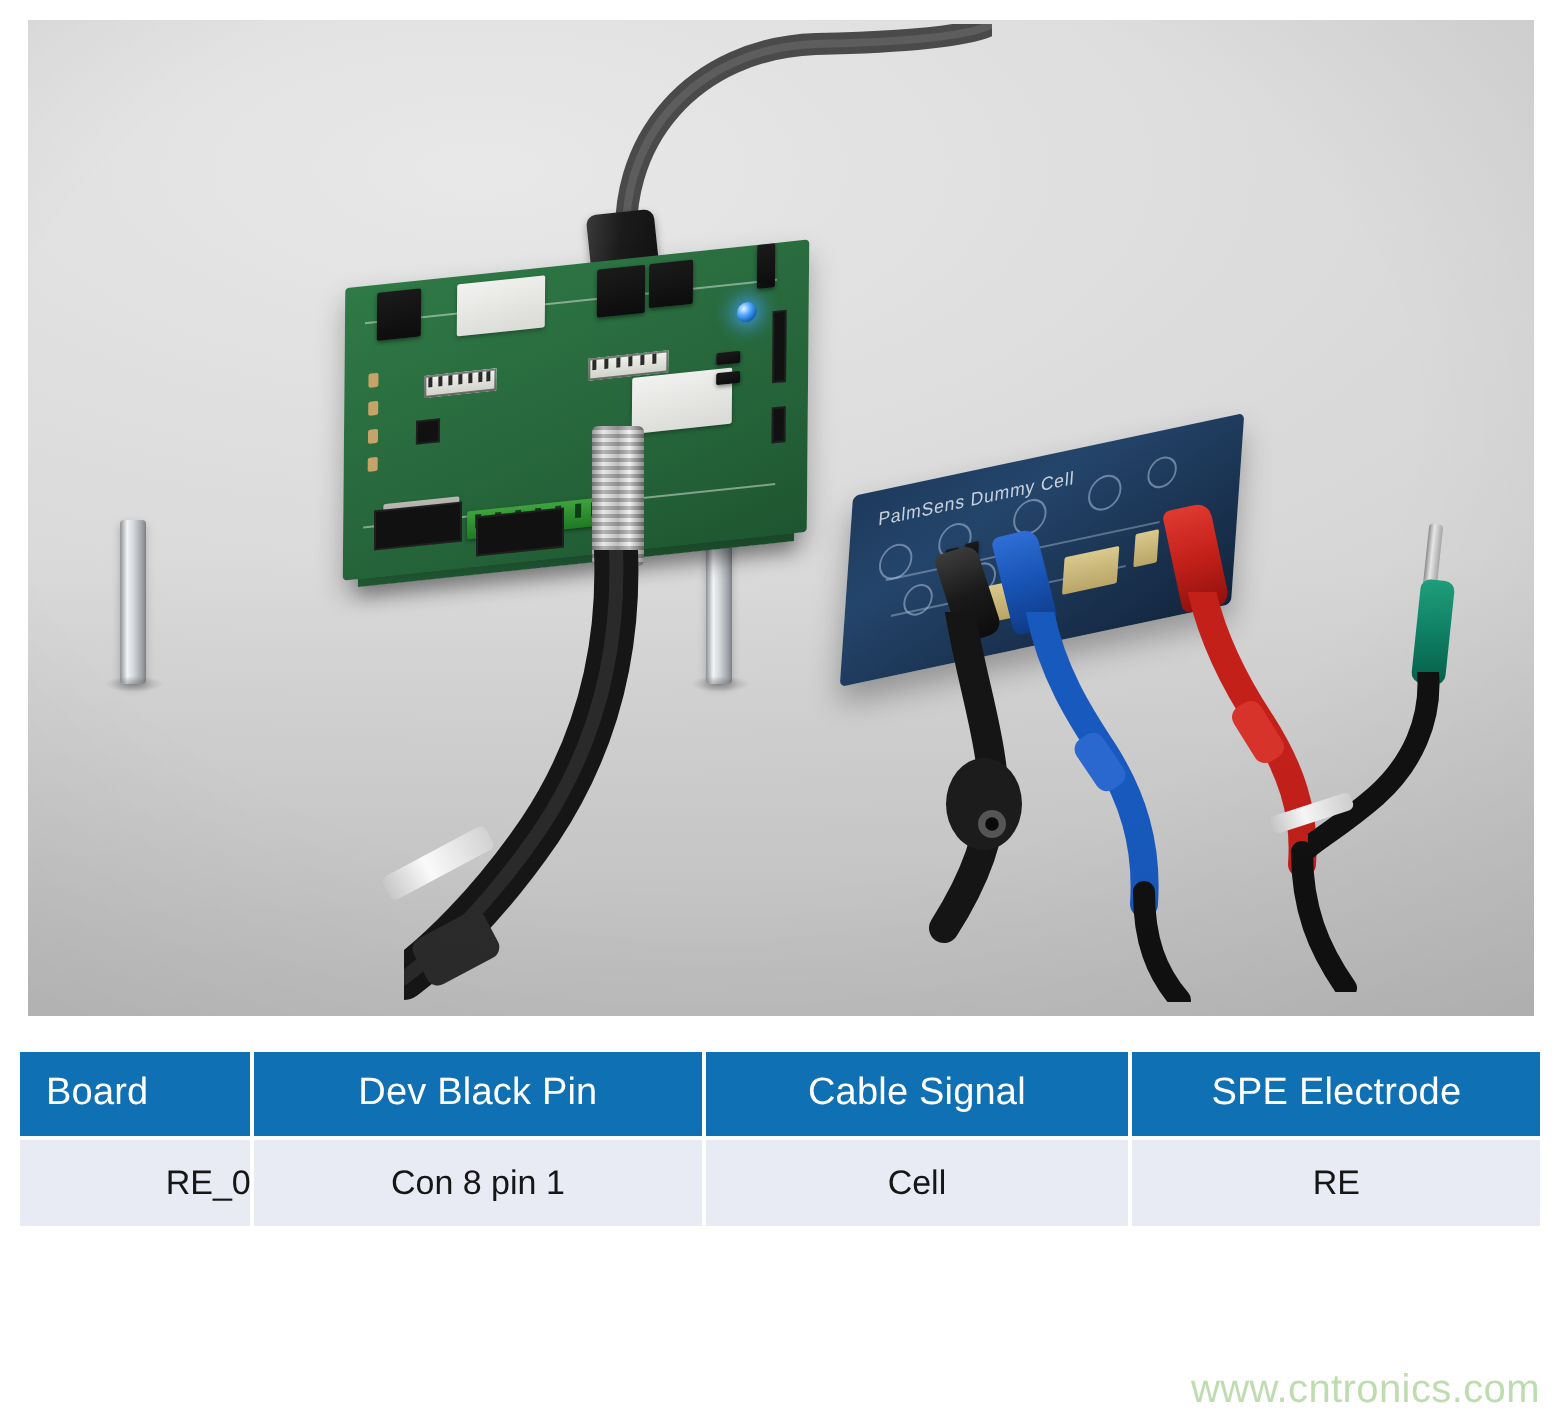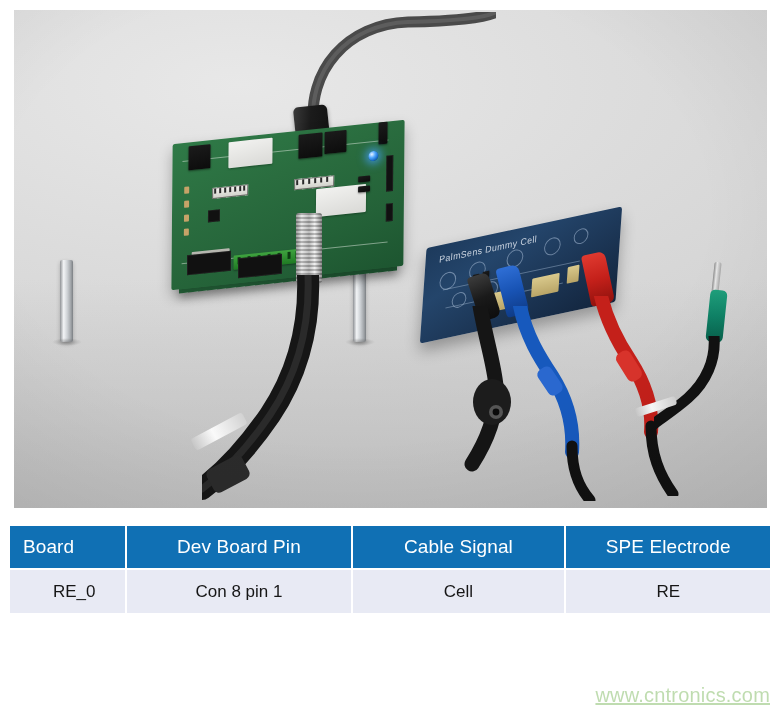--- a/index.html
+++ b/index.html
@@ -244,35 +244,34 @@
   }
   table.spec th.col-signal { text-align: left; padding-left: 13px; }
   table.spec td {
     font-size: 17px;
     color: #161616;
     height: 43px;
     padding: 0;
     text-align: center;
     font-weight: 400;
   }
-  table.spec td.col-signal { text-align: center; padding-left: 13px; }
+  table.spec td.col-signal { text-align: right; padding-left: 13px; }
   table.spec tr.r-odd  td { background: #e8eaf4; }
   table.spec tr.r-even td { background: #d8dcec; }
 
   .watermark {
     position: absolute;
     right: 10px;
     bottom: 2px;
     font-size: 20px;
     color: #b9d9a8;
     opacity: .9;
     letter-spacing: .2px;
     font-family: "Liberation Sans", sans-serif;
     white-space: nowrap;
-    text-decoration: underline;
   }
 </style>
 </head>
 <body>
 
 <div id="root">
 
   <div class="photo">
     <div class="photo-bg"></div>
     <div class="surface-shade"></div>
@@ -413,21 +412,21 @@
     <table class="spec">
       <colgroup>
         <col style="width:15.3%">
         <col style="width:29.6%">
         <col style="width:28.1%">
         <col style="width:27.0%">
       </colgroup>
       <thead>
         <tr>
           <th class="col-signal">Board</th>
-          <th>Dev Board Pin</th>
+          <th>Dev Black Pin</th>
           <th>Cable Signal</th>
           <th>SPE Electrode</th>
         </tr>
       </thead>
       <tbody>
         <tr class="r-odd">
           <td class="col-signal">RE_0</td>
           <td>Con 8 pin 1</td>
           <td>Cell</td>
           <td>RE</td>

